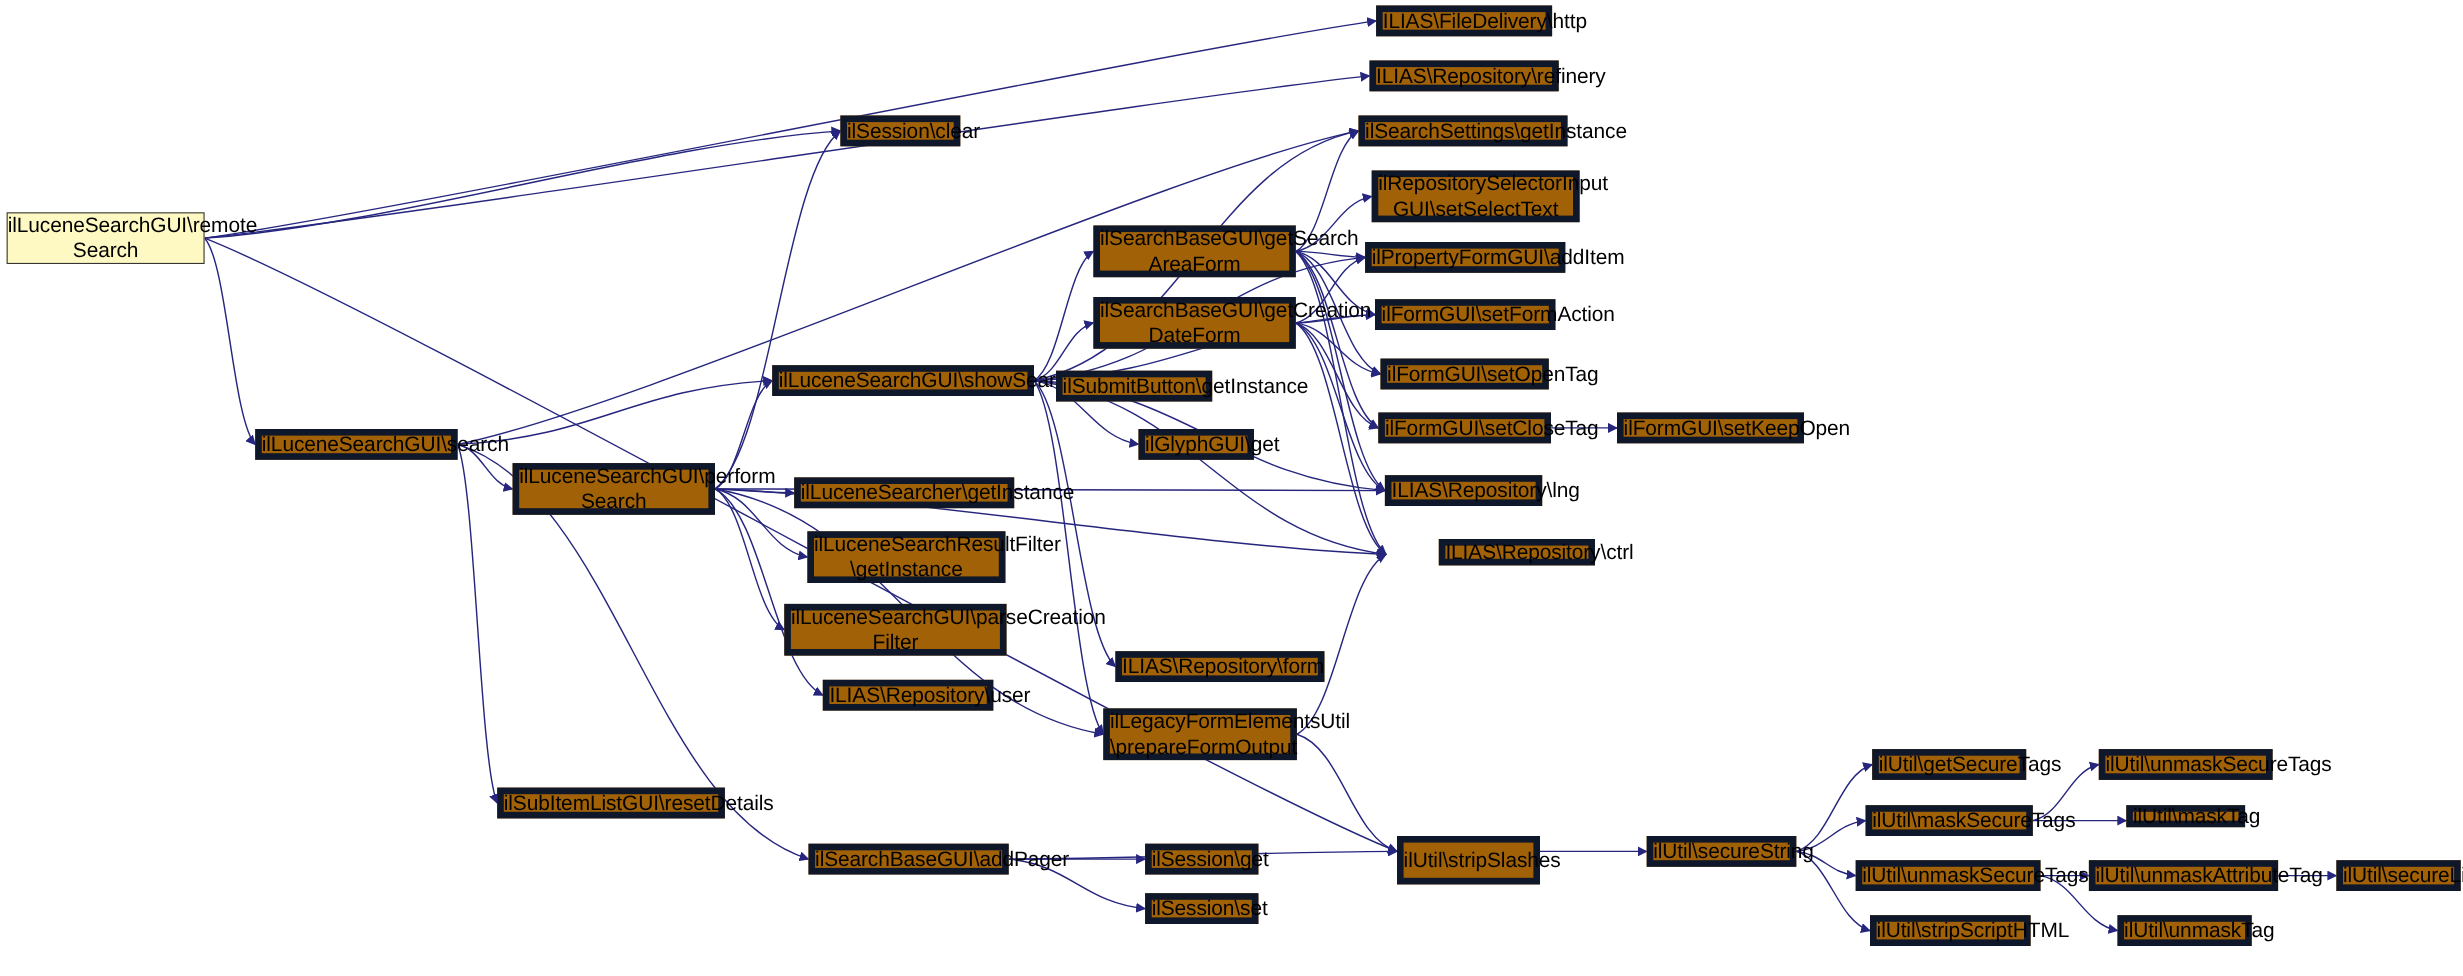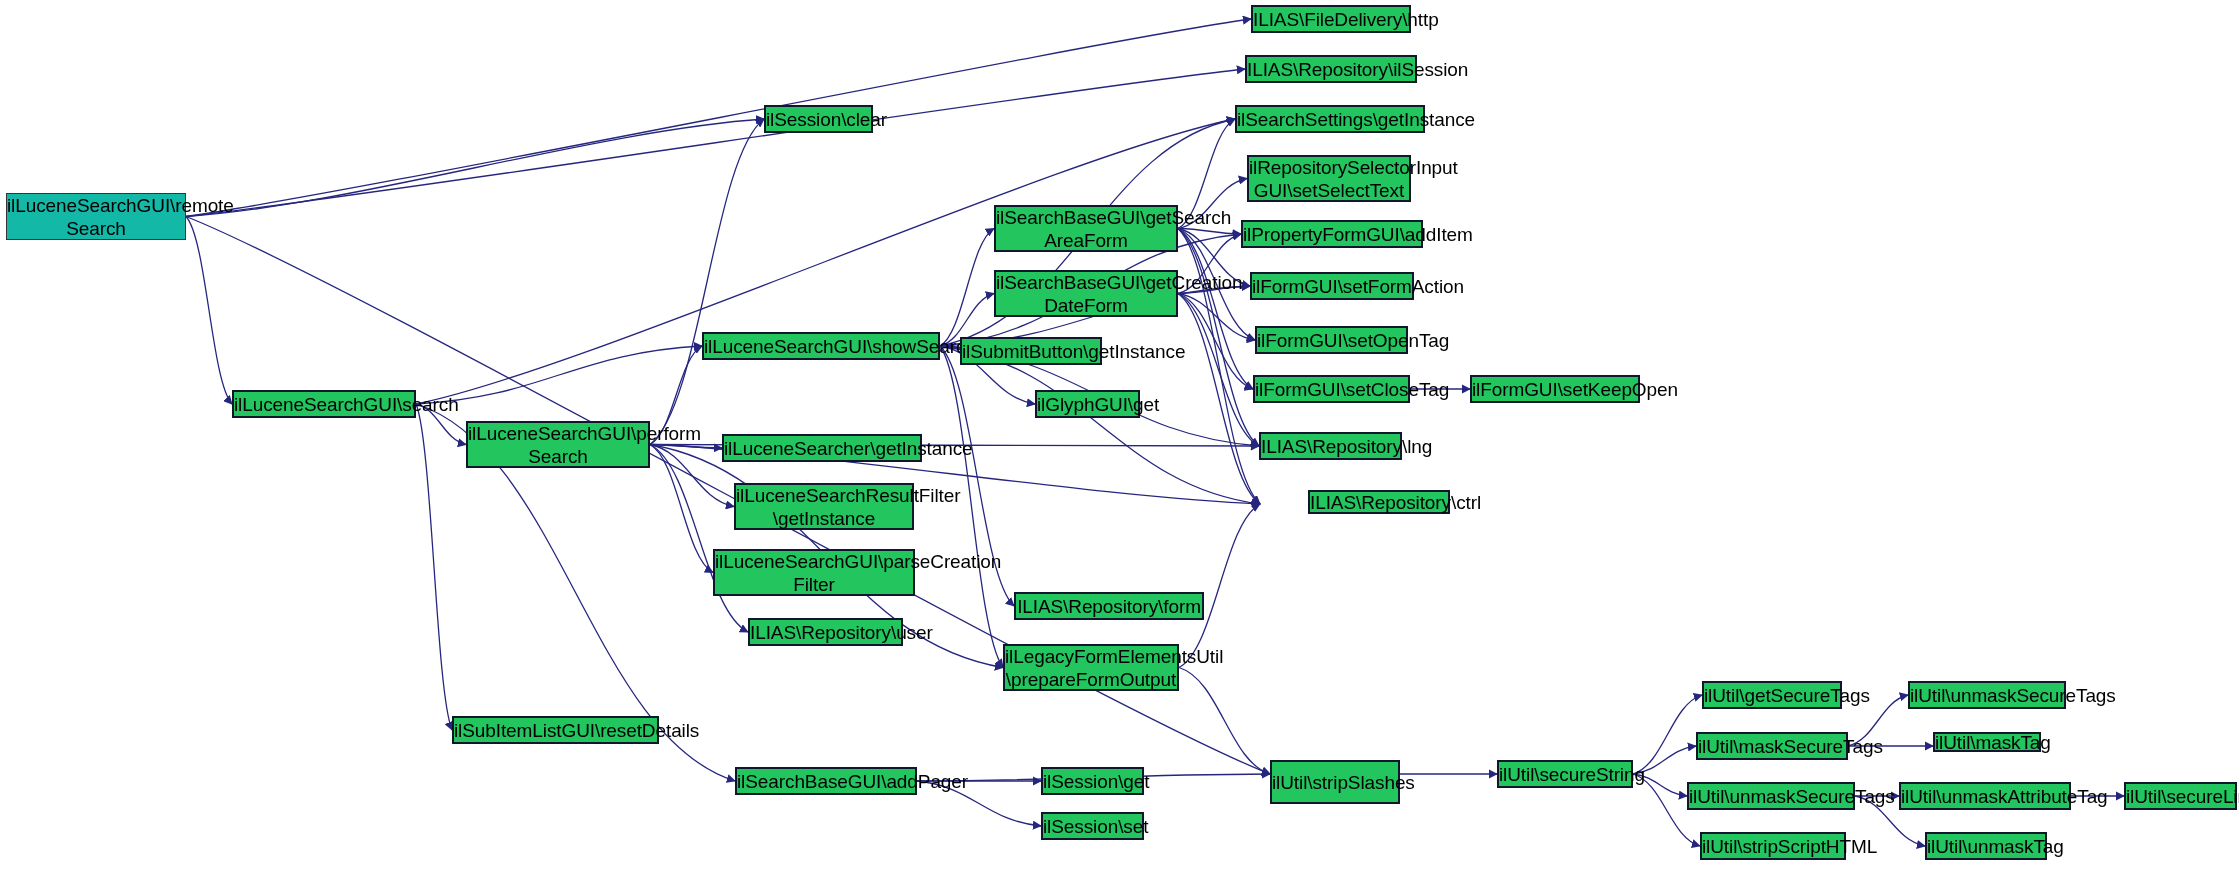--- a/index.html
+++ b/index.html
@@ -15,35 +15,35 @@
   #edge-layer{
     position:absolute;
     left:0;top:0;
     width:2239px;
     height:887px;
     pointer-events:none;
   }
   .node{
     position:absolute;
     box-sizing:border-box;
-    border:2px solid #0f172a;
-    background:#22c55e;
+    border:6px solid #0f172a;
+    background:#a16207;
     color:#000000;
     font-size:19px;
     line-height:23px;
     display:flex;
     align-items:center;
     justify-content:center;
     text-align:center;
     white-space:pre-line;
     letter-spacing:-0.1px;
     z-index:5;
   }
   .node.root{
-    background:#14b8a6;
+    background:#fef9c3;
     border:1px solid #353535;
   }
   .node .label{
     display:block;
     width:100%;
     padding:0 4px;
   }
 </style>
 </head>
 <body>
@@ -139,23 +139,23 @@
       <div class="node" style="left: 994px; top: 270px; width: 184px; height: 47px;"><span class="label">ilSearchBaseGUI\getCreation
 DateForm</span></div>
       <div class="node" style="left: 960px; top: 337px; width: 142px; height: 28px;"><span class="label">ilSubmitButton\getInstance</span></div>
       <div class="node" style="left: 1035px; top: 390px; width: 105px; height: 28px;"><span class="label">ilGlyphGUI\get</span></div>
       <div class="node" style="left: 1014px; top: 592px; width: 190px; height: 28px;"><span class="label">ILIAS\Repository\form</span></div>
       <div class="node" style="left: 1003px; top: 644px; width: 176px; height: 47px;"><span class="label">ilLegacyFormElementsUtil
 \prepareFormOutput</span></div>
       <div class="node" style="left: 1041px; top: 767px; width: 103px; height: 28px;"><span class="label">ilSession\get</span></div>
       <div class="node" style="left: 1041px; top: 812px; width: 103px; height: 28px;"><span class="label">ilSession\set</span></div>
       <div class="node" style="left: 1251px; top: 5px; width: 160px; height: 28px;"><span class="label">ILIAS\FileDelivery\http</span></div>
-      <div class="node" style="left: 1245px; top: 55px; width: 172px; height: 28px;"><span class="label">ILIAS\Repository\ilSession</span></div>
+      <div class="node" style="left: 1245px; top: 55px; width: 172px; height: 28px;"><span class="label">ILIAS\Repository\refinery</span></div>
       <div class="node" style="left: 1235px; top: 105px; width: 190px; height: 28px;"><span class="label">ilSearchSettings\getInstance</span></div>
-      <div class="node" style="left: 1247px; top: 155px; width: 164px; height: 47px;"><span class="label">ilRepositorySelectorInput
+      <div class="node" style="left: 1247px; top: 155px; width: 189px; height: 47px;"><span class="label">ilRepositorySelectorInput
 GUI\setSelectText</span></div>
       <div class="node" style="left: 1241px; top: 220px; width: 182px; height: 28px;"><span class="label">ilPropertyFormGUI\addItem</span></div>
       <div class="node" style="left: 1250px; top: 272px; width: 164px; height: 28px;"><span class="label">ilFormGUI\setFormAction</span></div>
       <div class="node" style="left: 1255px; top: 326px; width: 153px; height: 28px;"><span class="label">ilFormGUI\setOpenTag</span></div>
       <div class="node" style="left: 1253px; top: 375px; width: 157px; height: 28px;"><span class="label">ilFormGUI\setCloseTag</span></div>
       <div class="node" style="left: 1259px; top: 432px; width: 143px; height: 28px;"><span class="label">ILIAS\Repository\lng</span></div>
       <div class="node" style="left: 1260px; top: 490px; width: 142px; height: 24px; margin-left: 48px;"><span class="label">ILIAS\Repository\ctrl</span></div>
       <div class="node" style="left: 1470px; top: 375px; width: 170px; height: 28px;"><span class="label">ilFormGUI\setKeepOpen</span></div>
       <div class="node" style="left: 1270px; top: 760px; width: 130px; height: 44px;"><span class="label">ilUtil\stripSlashes</span></div>
       <div class="node" style="left: 1497px; top: 760px; width: 136px; height: 28px;"><span class="label">ilUtil\secureString</span></div>

